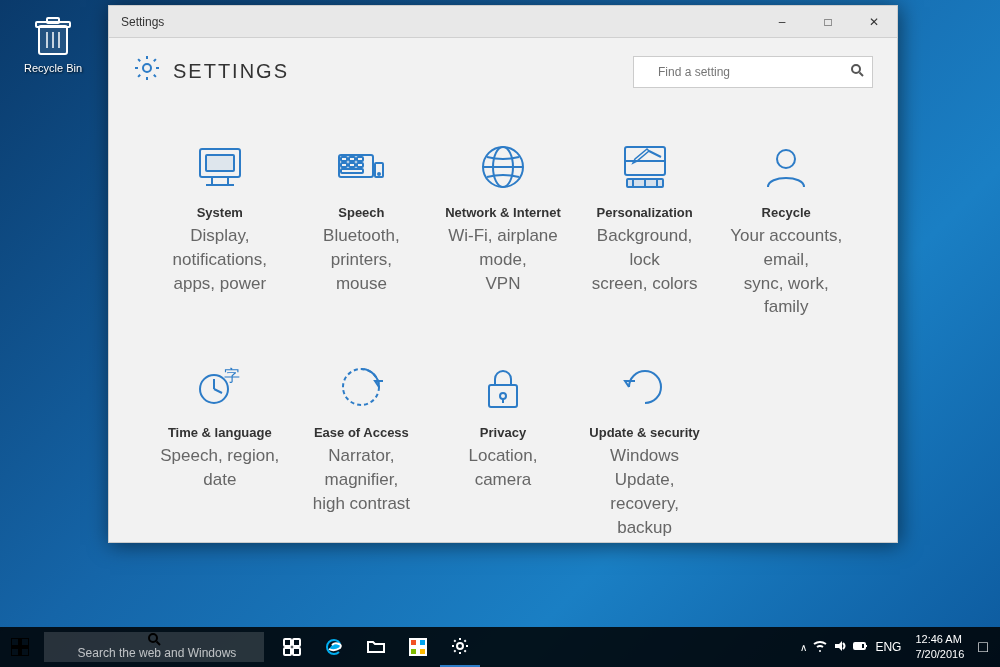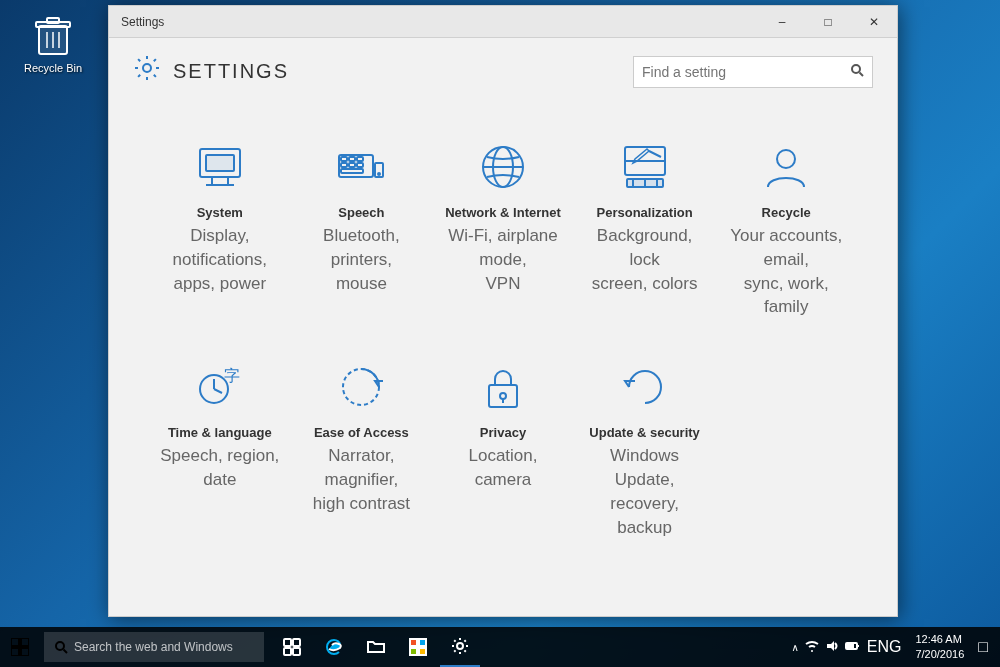--- a/index.html
+++ b/index.html
@@ -44,21 +44,21 @@
       text-shadow: 1px 1px 2px rgba(0,0,0,0.8);
       text-align: center;
     }
 
     
     .window {
       position: absolute;
       top: 5px;
       left: 108px;
       width: 790px;
-      height: 612px;
+      height: 538px;
       background: #f2f2f2;
       border: 1px solid #ccc;
       box-shadow: 2px 2px 20px rgba(0,0,0,0.5);
       display: flex;
       flex-direction: column;
     }
 
     
     .title-bar {
       height: 32px;
@@ -128,23 +128,24 @@
       background: white;
       border: 1px solid #ccc;
       width: 240px;
       height: 32px;
       padding: 0 8px;
     }
     .search-input {
       border: none;
       outline: none;
       flex: 1;
-      font-size: 14px;
+      font-size: 12px;
       color: #737373;
       background: transparent;
+      margin-left: 16px;
     }
     .search-icon {
       color: #555;
       font-size: 14px;
     }
 
     
     .settings-main {
       flex: 1;
       padding: 20px 40px;
@@ -215,20 +216,21 @@
     }
     .taskbar-search {
       display: flex;
       align-items: center;
       background: rgba(255,255,255,0.15);
       height: 30px;
       padding: 0 10px;
       margin-left: 4px;
       width: 220px;
       cursor: pointer;
+      flex-direction: column;
     }
     .taskbar-search-text {
       color: rgba(255,255,255,0.7);
       font-size: 12px;
       margin-left: 6px;
     }
     .taskbar-icons {
       display: flex;
       align-items: center;
       gap: 2px;
@@ -262,21 +264,21 @@
     }
     .taskbar-clock {
       color: white;
       text-align: left;
       font-size: 11px;
       line-height: 1.4;
       padding: 0 6px;
     }
     .taskbar-lang {
       color: white;
-      font-size: 16px;
+      font-size: 12px;
       padding: 0 4px;
     }
 
     
     svg { fill: none; stroke: currentColor; stroke-width: 2; }
   </style>
 </head>
 <body>
 
 <div class="desktop">

